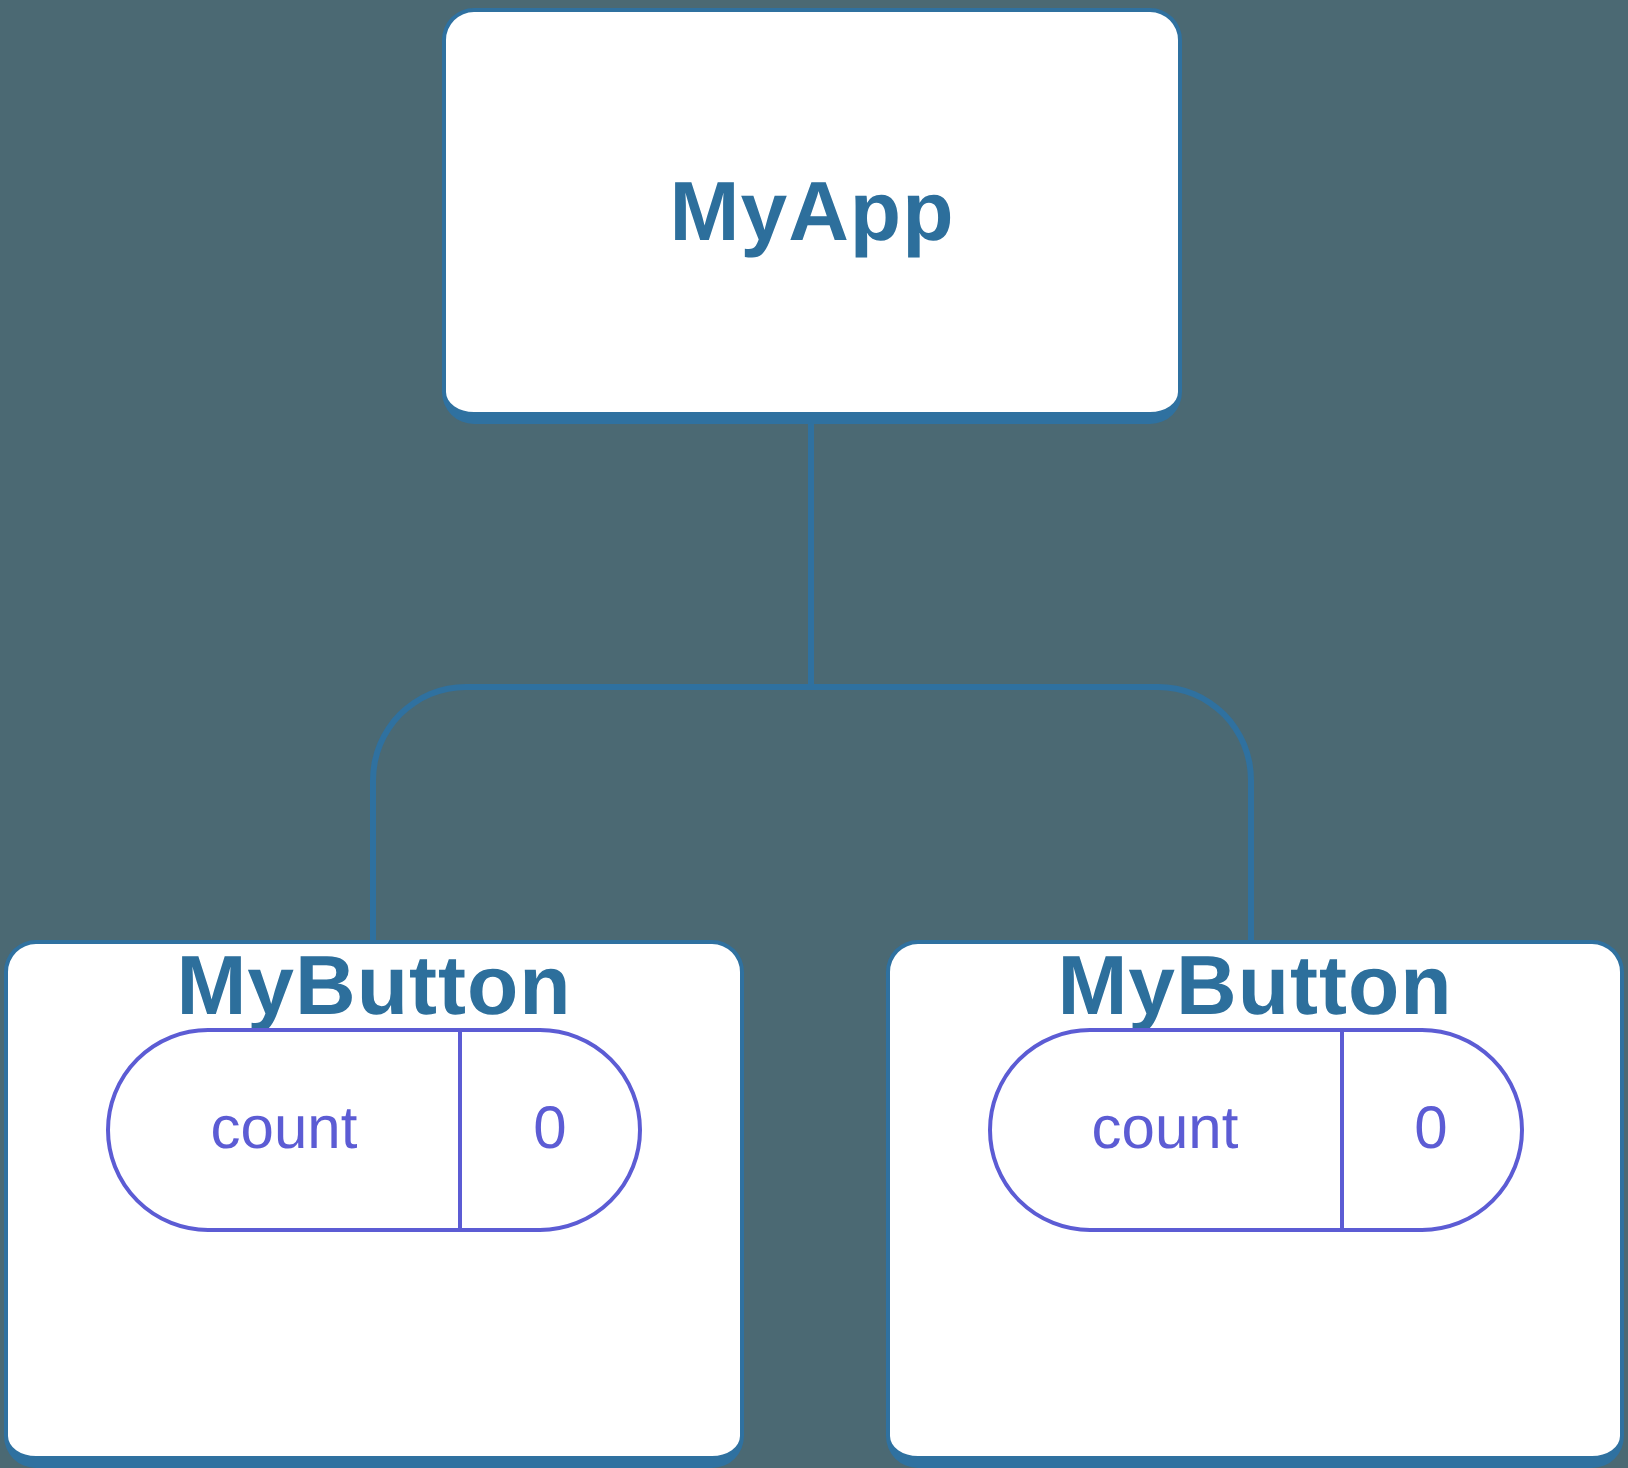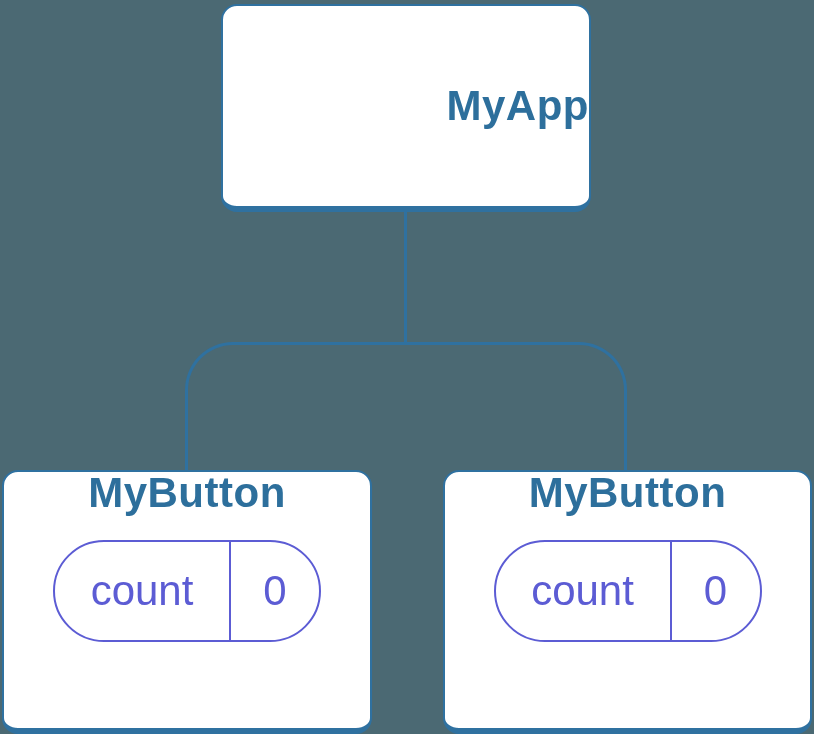--- a/index.html
+++ b/index.html
@@ -29,45 +29,43 @@
     border-bottom-width: 6px;
     border-radius: 16px;
     display: flex;
     flex-direction: column;
     align-items: center;
   }
   .card-root {
     left: 221px; top: 4px;
     width: 370px; height: 208px;
     justify-content: center;
-    align-items: flex-end;
   }
   .card-child-left  { left: 2px;   top: 470px; width: 370px; height: 264px; }
   .card-child-right { left: 443px; top: 470px; width: 369px; height: 264px; }
   .node-label {
     color: var(--node-text);
     font-size: 42px;
     font-weight: 600;
     letter-spacing: 0.5px;
     line-height: 1;
     white-space: nowrap;
   }
   .card-child-left .node-label,
   .card-child-right .node-label {
   }
   .state-pill {
-    margin-top: 26px;
     width: 268px;
     height: 102px;
     border: 2px solid var(--state);
     border-radius: 51px;
     display: flex;
     align-items: stretch;
     color: var(--state);
-    font-size: 42px;
+    font-size: 30px;
     font-weight: 500;
     overflow: hidden;
   }
   .state-name {
     flex: 1;
     display: flex;
     align-items: center;
     justify-content: center;
   }
   .state-value {

